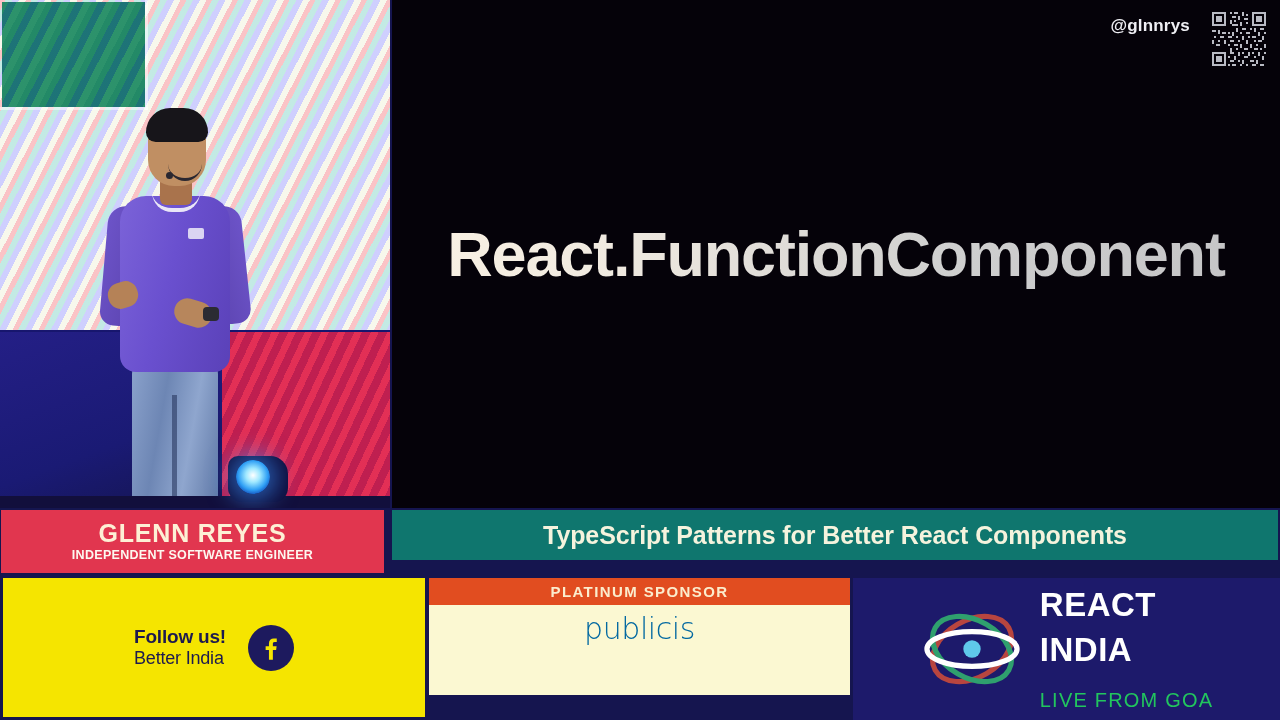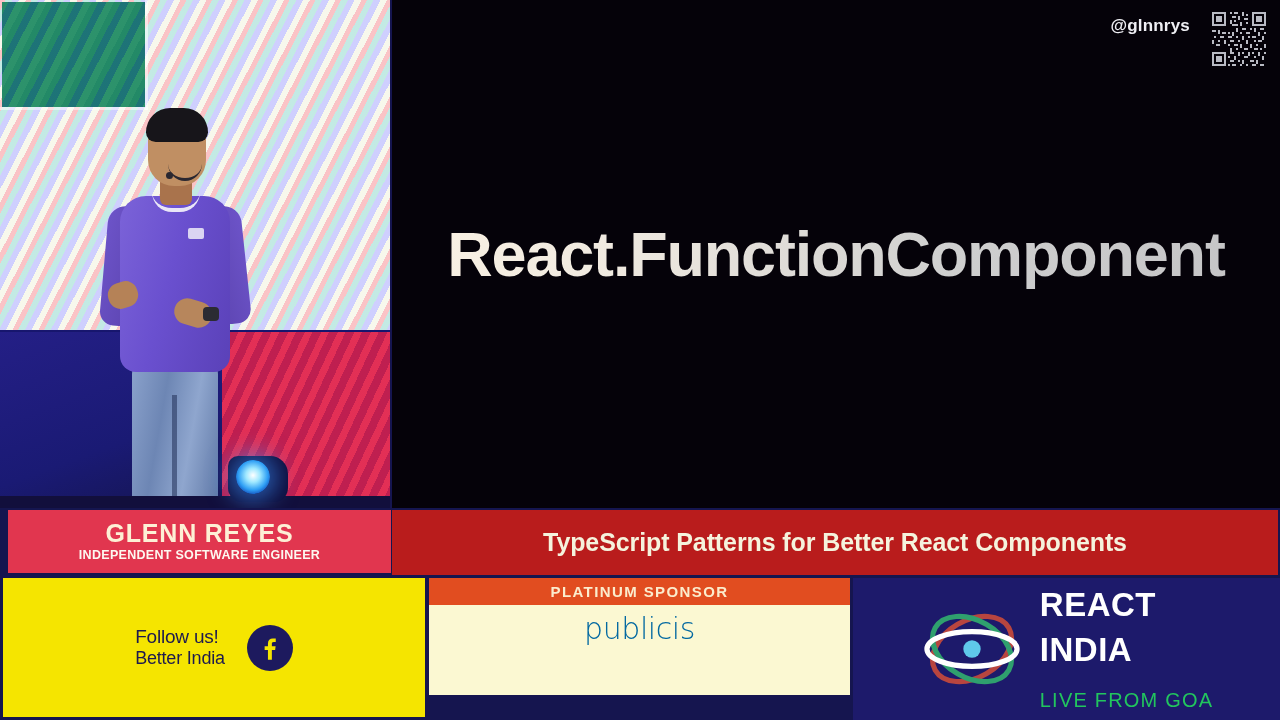--- a/index.html
+++ b/index.html
@@ -236,21 +236,21 @@
   .qr {
     position: absolute;
     right: 12px; top: 10px;
     width: 58px; height: 58px;
     opacity: .92;
   }
 
   
   .name-bar {
     position: absolute;
-    left: 8px; top: 510px;
+    left: 1px; top: 510px;
     width: 383px; height: 63px;
     background: #e1364f;
     display: flex;
     flex-direction: column;
     align-items: center;
     justify-content: center;
   }
   .name-bar .nm {
     color: #fdf0d5;
     font-size: 25px;
@@ -262,22 +262,22 @@
   .name-bar .role {
     color: #fdf8f0;
     font-size: 12.5px;
     font-weight: bold;
     letter-spacing: .3px;
     line-height: 1;
   }
   .talk-bar {
     position: absolute;
     left: 392px; top: 510px;
-    width: 886px; height: 65px;
-    background: #b91c1c;
+    width: 886px; height: 50px;
+    background: #0f766e;
     display: flex;
     align-items: center;
     justify-content: center;
   }
   .talk-bar span {
     color: #f5f3dd;
     font-size: 25px;
     font-weight: bold;
     letter-spacing: -.1px;
   }
@@ -293,21 +293,21 @@
     justify-content: center;
     gap: 22px;
   }
   .follow-text {
     text-align: left;
     color: #1d1a4f;
     line-height: 1.18;
   }
   .follow-text .l1 {
     font-size: 19px;
-    font-weight: normal;
+    font-weight: bold;
     letter-spacing: -.2px;
   }
   .follow-text .l2 {
     font-size: 18px;
     letter-spacing: -.2px;
   }
   .fb-circle {
     width: 46px; height: 46px;
     border-radius: 50%;
     background: #1d1a5e;

